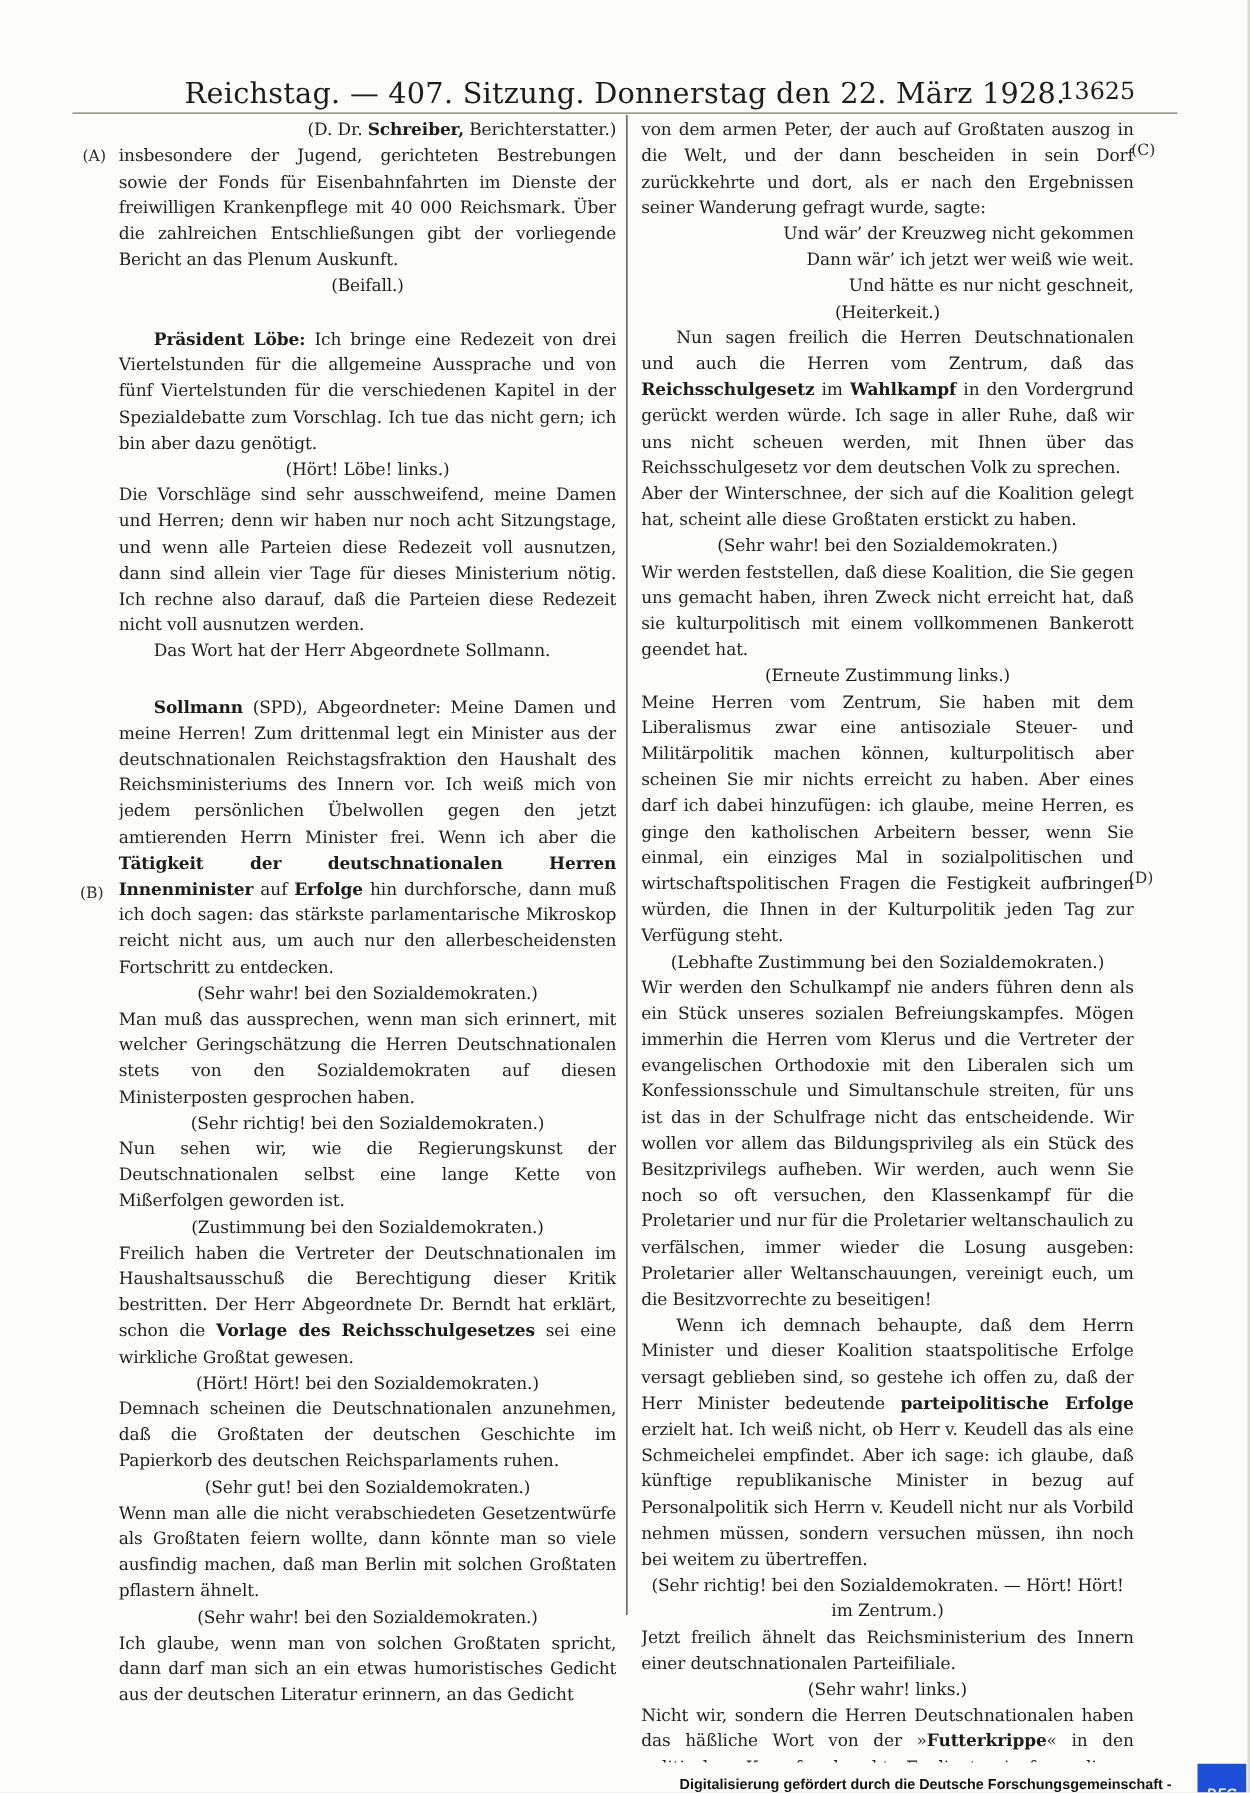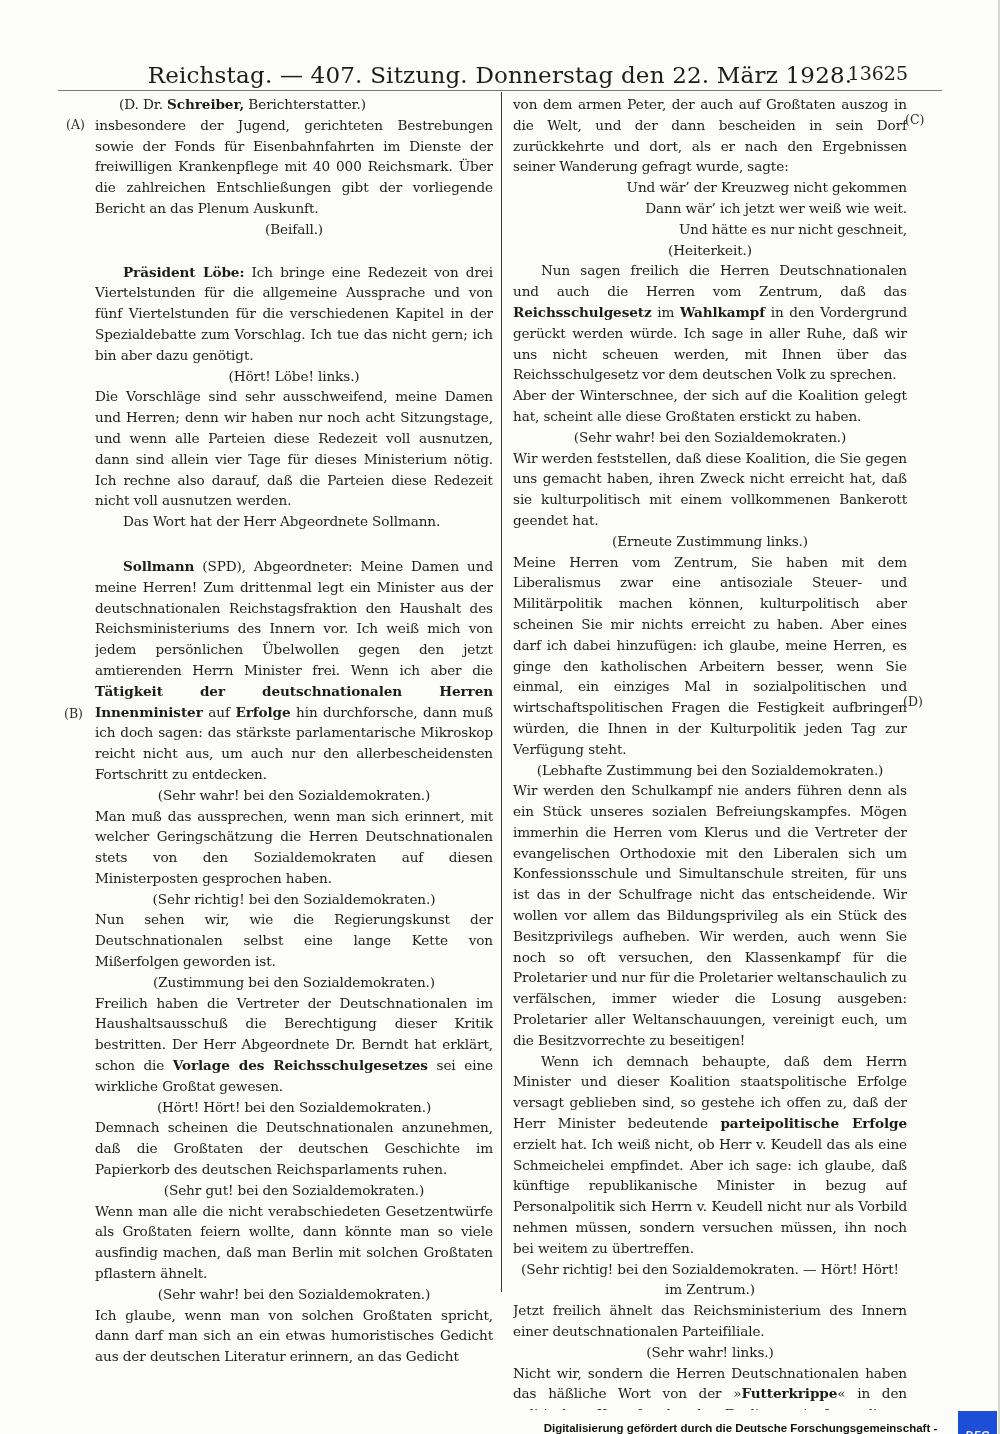--- a/index.html
+++ b/index.html
@@ -39,21 +39,21 @@
     text-align:justify;
     letter-spacing:-.1px;
   }
   #col-left{left:95px;width:398px;}
   #col-right{left:513px;width:394px;}
   .col p{margin:0;padding:0;}
   .para{text-indent:0;}
   .para.ind{text-indent:28px;}
   .stage{text-align:center;text-indent:0;margin:2px 0;}
   .verse{margin:0 0 0 44px;text-align:right;}
-  .caption{text-indent:24px;text-align:left;}
+  .caption{text-indent:24px;text-align:right;}
   b{font-weight:700;}
   
   .mlabel{
     position:absolute;font-size:12.5px;color:#2c2c2a;
     font-family:"DejaVu Serif", serif;
   }
   #mlabel-a{left:66px;top:117px;}
   #mlabel-b{left:64px;top:706px;}
   #mlabel-c{left:905px;top:112px;}
   #mlabel-d{left:903px;top:694px;}

